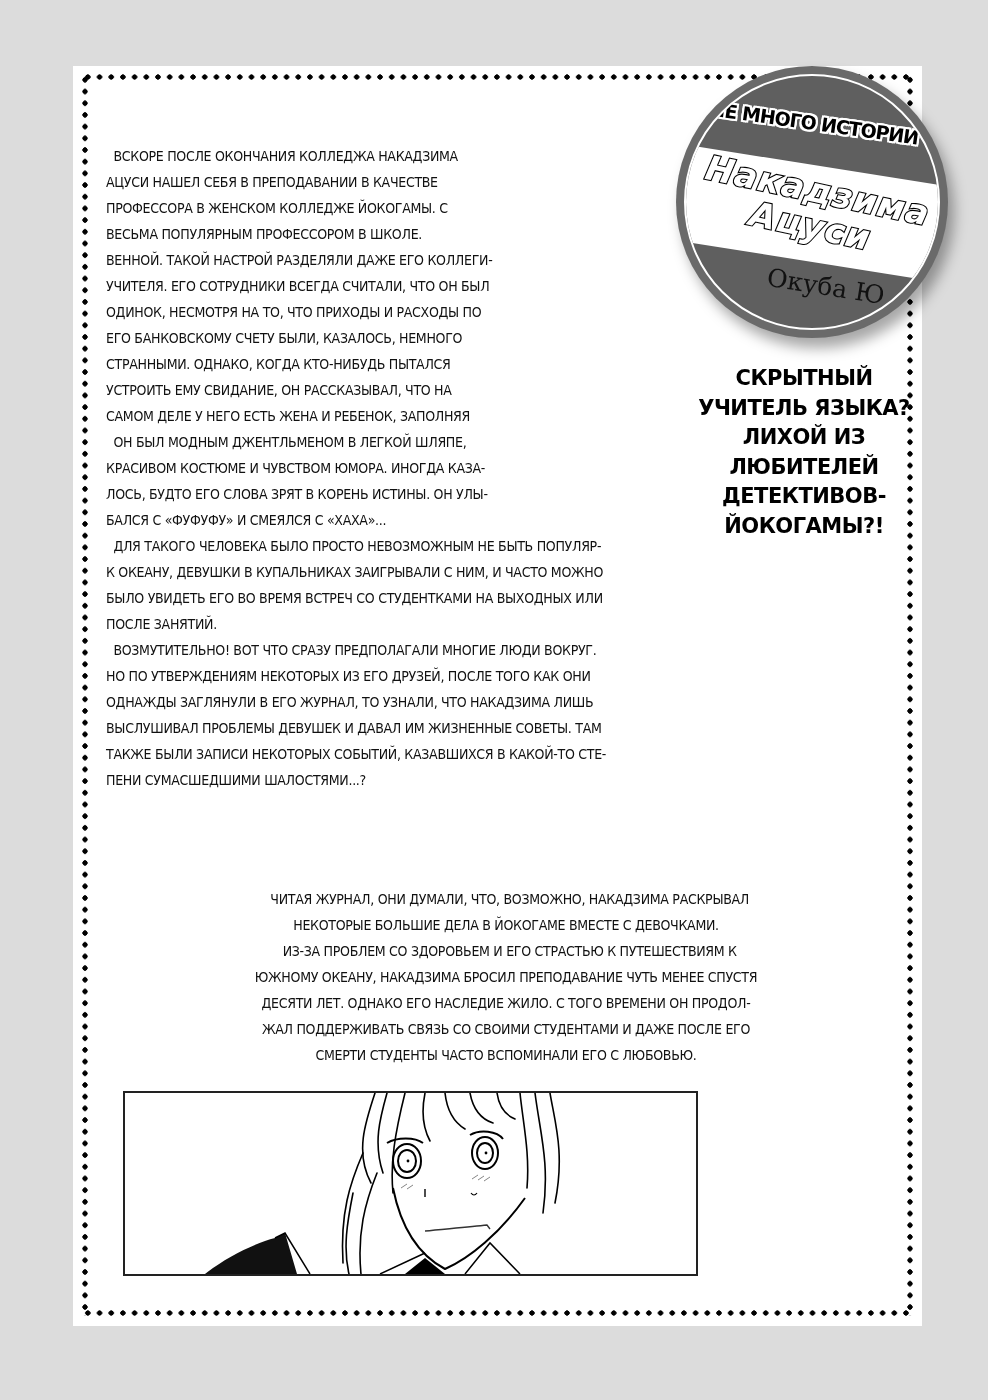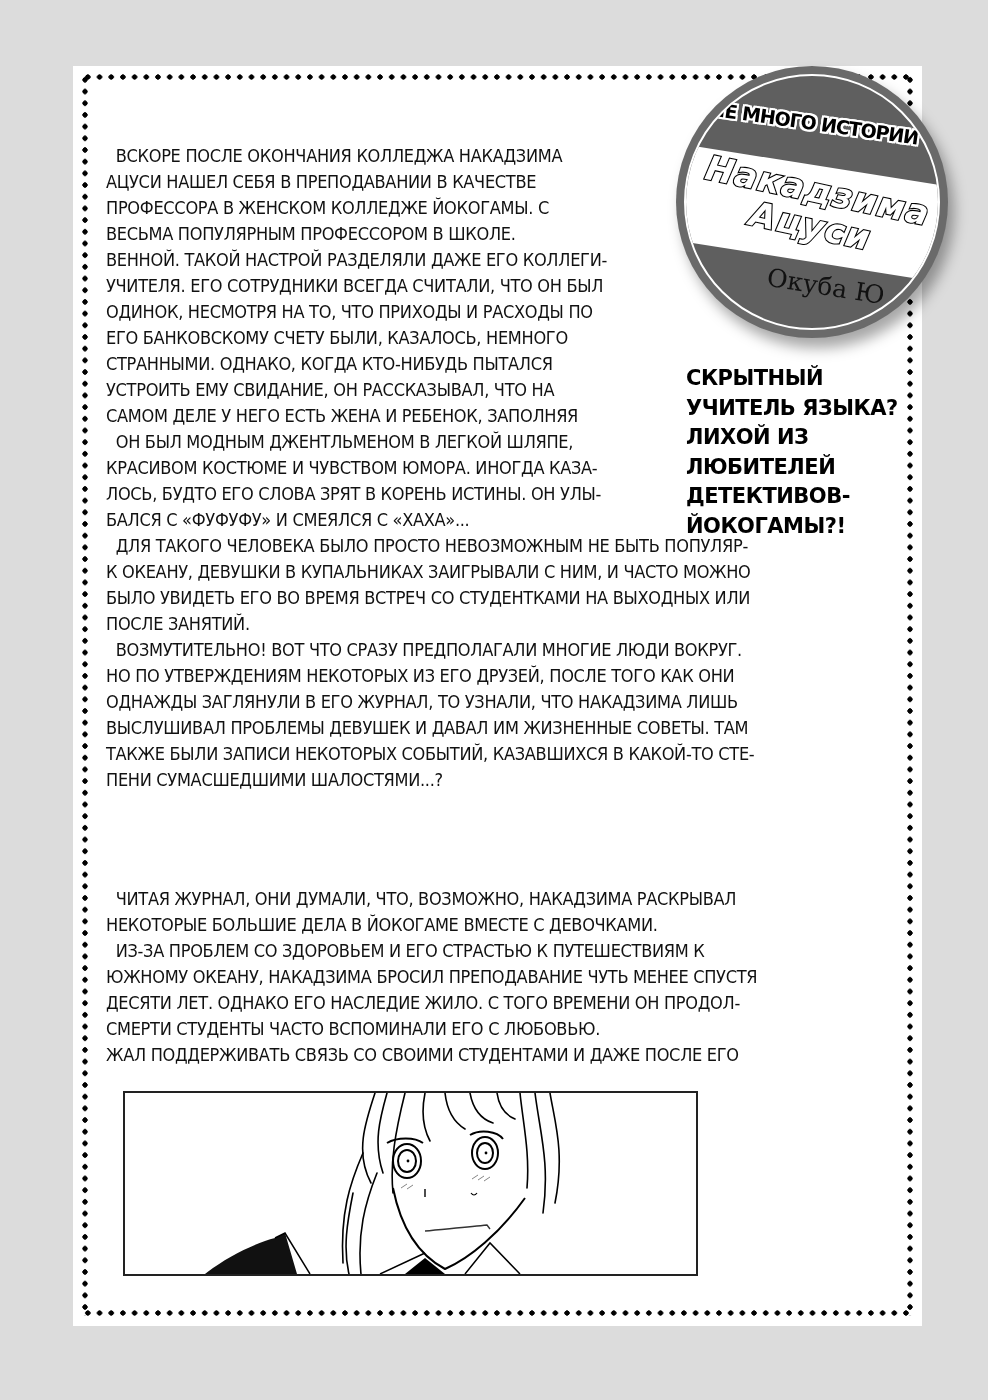--- a/index.html
+++ b/index.html
@@ -25,32 +25,33 @@
     width: 6px;
     background-image: radial-gradient(circle, #000 2.4px, transparent 2.9px);
     background-size: 6px 11.7px;
     background-repeat: repeat-y;
   }
   .body-text {
     position: absolute;
     left: 117px;
     width: 800px;
     font-family: "DejaVu Sans", sans-serif;
-    font-size: 18px;
+    font-size: 14px;
     line-height: 26px;
     color: #111;
     text-transform: uppercase;
     letter-spacing: -0.3px;
     font-stretch: condensed;
   }
   .line { display: block; white-space: pre; }
 
   .teaser {
     position: absolute;
     left: 686px; top: 364px; width: 236px;
+    text-align: center;
     font-family: "DejaVu Sans", sans-serif;
     font-weight: bold;
     font-size: 21px;
     line-height: 29.5px;
     color: #000;
     text-transform: uppercase;
     letter-spacing: -0.5px;
   }
   .teaser .line { display: block; }
 
@@ -156,28 +157,28 @@
   <span class="line">было увидеть его во время встреч со студентками на выходных или</span>
   <span class="line">после занятий.</span>
   <span class="line">  Возмутительно! Вот что сразу предполагали многие люди вокруг.</span>
   <span class="line">Но по утверждениям некоторых из его друзей, после того как они</span>
   <span class="line">однажды заглянули в его журнал, то узнали, что Накадзима лишь</span>
   <span class="line">выслушивал проблемы девушек и давал им жизненные советы. Там</span>
   <span class="line">также были записи некоторых событий, казавшихся в какой-то сте-</span>
   <span class="line">пени сумасшедшими шалостями...?</span>
 </div>
 
-<div class="body-text" style="top:886px; left:106px;">
+<div class="body-text" style="top:886px; left:106px;text-align:center;">
   <span class="line">  Читая журнал, они думали, что, возможно, Накадзима раскрывал</span>
   <span class="line">некоторые большие дела в Йокогаме вместе с девочками.</span>
   <span class="line">  Из-за проблем со здоровьем и его страстью к путешествиям к</span>
   <span class="line">южному океану, Накадзима бросил преподавание чуть менее спустя</span>
   <span class="line">десяти лет. Однако его наследие жило. С того времени он продол-</span>
+  <span class="line">жал поддерживать связь со своими студентами и даже после его</span>
   <span class="line">смерти студенты часто вспоминали его с любовью.</span>
-  <span class="line">жал поддерживать связь со своими студентами и даже после его</span>
 </div>
 
 <div class="teaser">
   <span class="line">Скрытный</span>
   <span class="line">учитель языка?</span>
   <span class="line">Лихой из</span>
   <span class="line">любителей</span>
   <span class="line">детективов-</span>
   <span class="line">Йокогамы?!</span>
 </div>

